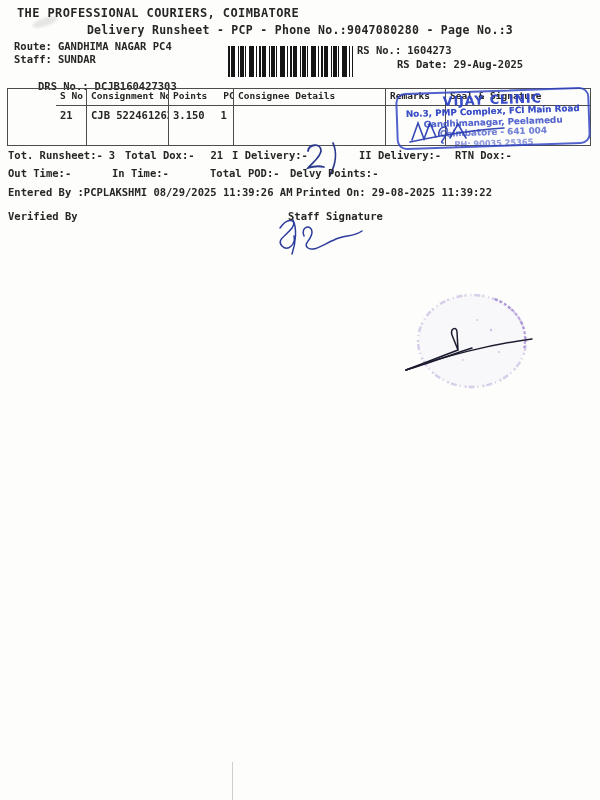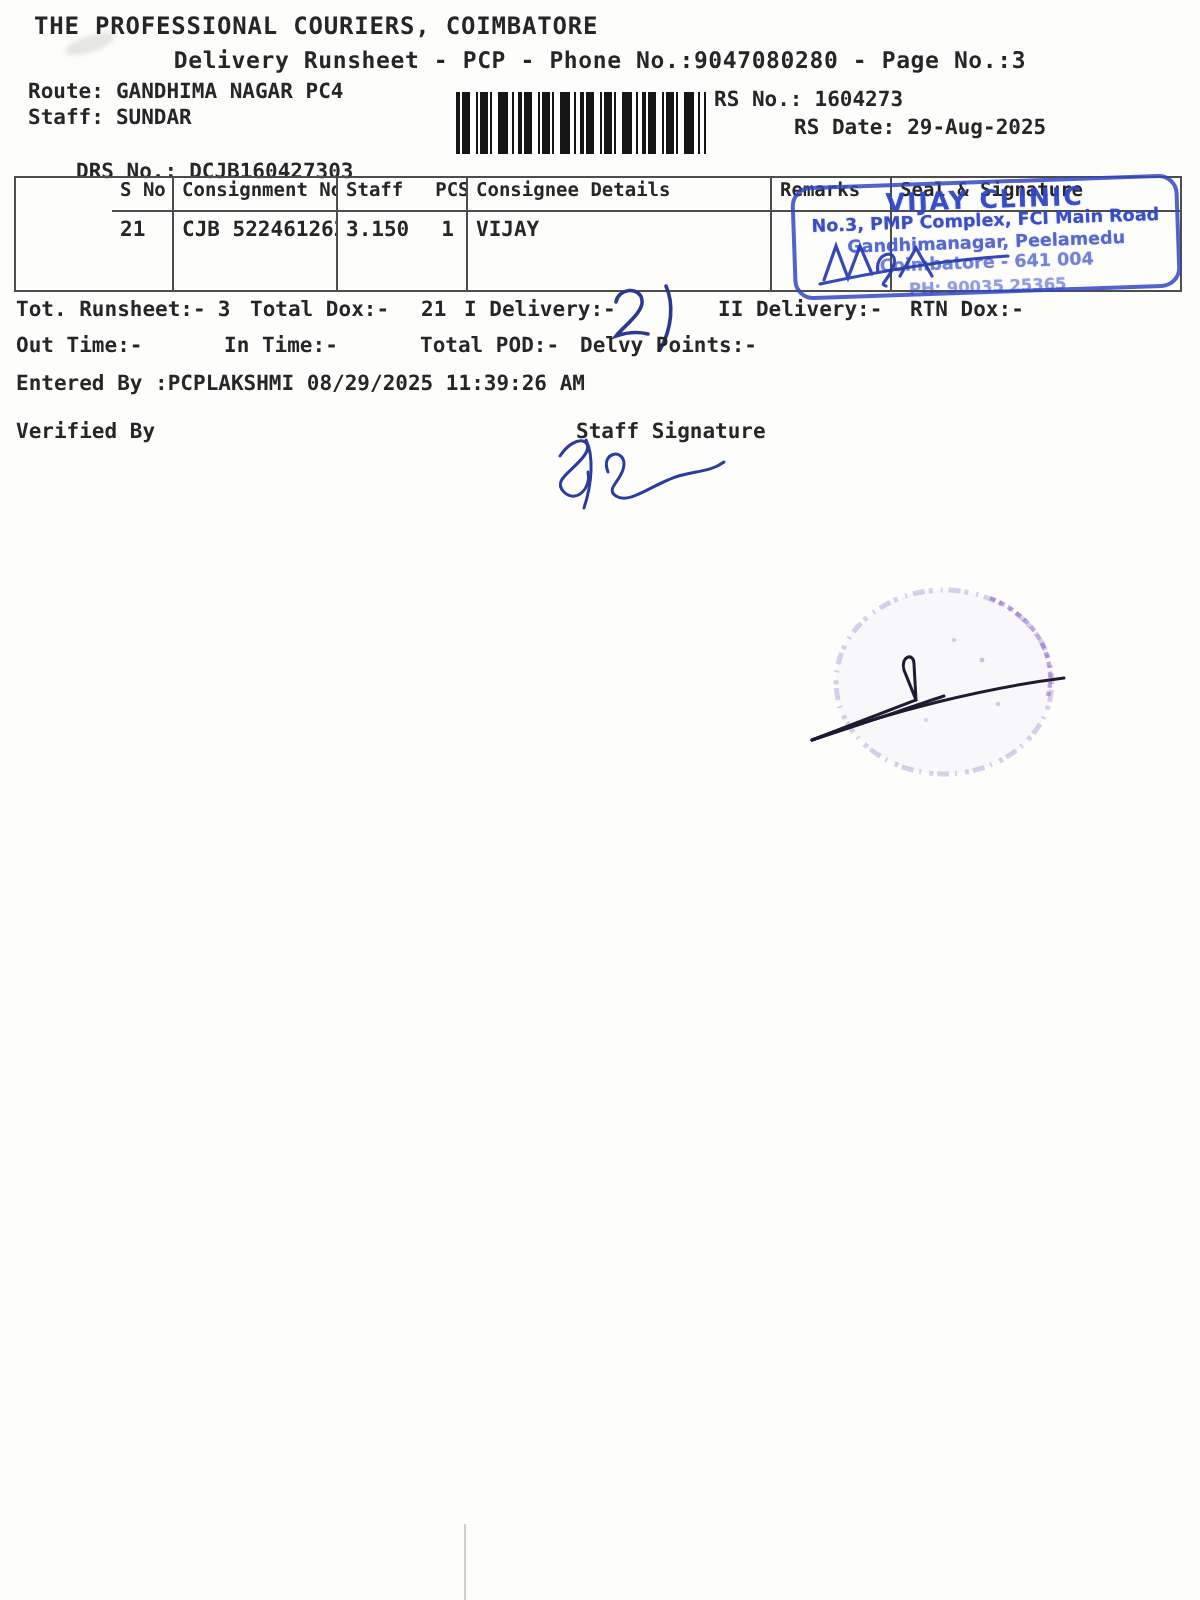--- a/index.html
+++ b/index.html
@@ -82,34 +82,33 @@
     <span class="lbl">RS No.:</span><span>1604273</span>
   </div>
   <div class="abs meta-line" style="top:58px;left:357px;padding-left:40px;">
     <span class="lbl">RS Date:</span><span>29-Aug-2025</span>
   </div>
 
   <div class="abs tbl">
     <div class="cell hcell">S No</div>
     <div class="cell hcell">Consignment No</div>
     <div class="cell hcell split">
-      <span>Staff</span>
+      <span>Points</span>
       <span>PCS</span>
     </div>
     <div class="cell hcell">Consignee Details</div>
     <div class="cell hcell">Remarks</div>
     <div class="cell hcell">Seal &amp; Signature</div>
 
     <div class="cell dcell">21</div>
     <div class="cell dcell">CJB 522461262</div>
     <div class="cell dcell split">
       <span>3.150</span>
       <span>1</span>
     </div>
-    <div class="cell dcell">VIJAY</div>
     <div class="cell dcell"></div>
     <div class="cell dcell"></div>
   </div>
 
   <div class="abs seal-stamp">
     <div class="s1">VIJAY CLINIC</div>
     <div class="s2">No.3, PMP Complex, FCI Main Road</div>
     <div class="s3">Gandhimanagar, Peelamedu</div>
     <div class="s4">Coimbatore - 641 004</div>
     <div class="s5">PH: 90035 25365</div>
@@ -154,20 +153,21 @@
     <span>In Time:-</span>
   </div>
   <div class="abs sum-line" style="top:167px;left:210px;">
     <span>Total POD:-</span>
   </div>
   <div class="abs sum-line" style="top:167px;left:290px;">
     <span>Delvy Points:-</span>
   </div>
 
   <div class="abs sum-line" style="top:186px;left:8px;">Entered By :PCPLAKSHMI 08/29/2025 11:39:26 AM</div>
+  <div class="abs sum-line" style="top:186px;left:296px;">Printed On: 29-08-2025 11:39:22</div>
   <div class="abs sum-line" style="top:210px;left:8px;">Verified By</div>
   <div class="abs sum-line" style="top:210px;left:288px;">Staff Signature</div>
 
   <svg class="abs" style="top:214px;left:268px;" width="100" height="48" viewBox="0 0 100 48">
     <g fill="none" stroke="#2b3c9c" stroke-width="1.5" stroke-linecap="round">
       <path d="M12 14 C20 2, 30 6, 24 14 C18 22, 8 26, 14 32 C20 38, 28 30, 26 22"></path>
       <path d="M25 6 C29 14, 28 28, 24 40"></path>
       <path d="M36 22 C32 12, 44 10, 44 18 C44 26, 34 30, 40 34 C46 38, 56 30, 66 26 C76 21, 86 23, 94 17"></path>
     </g>
   </svg>

